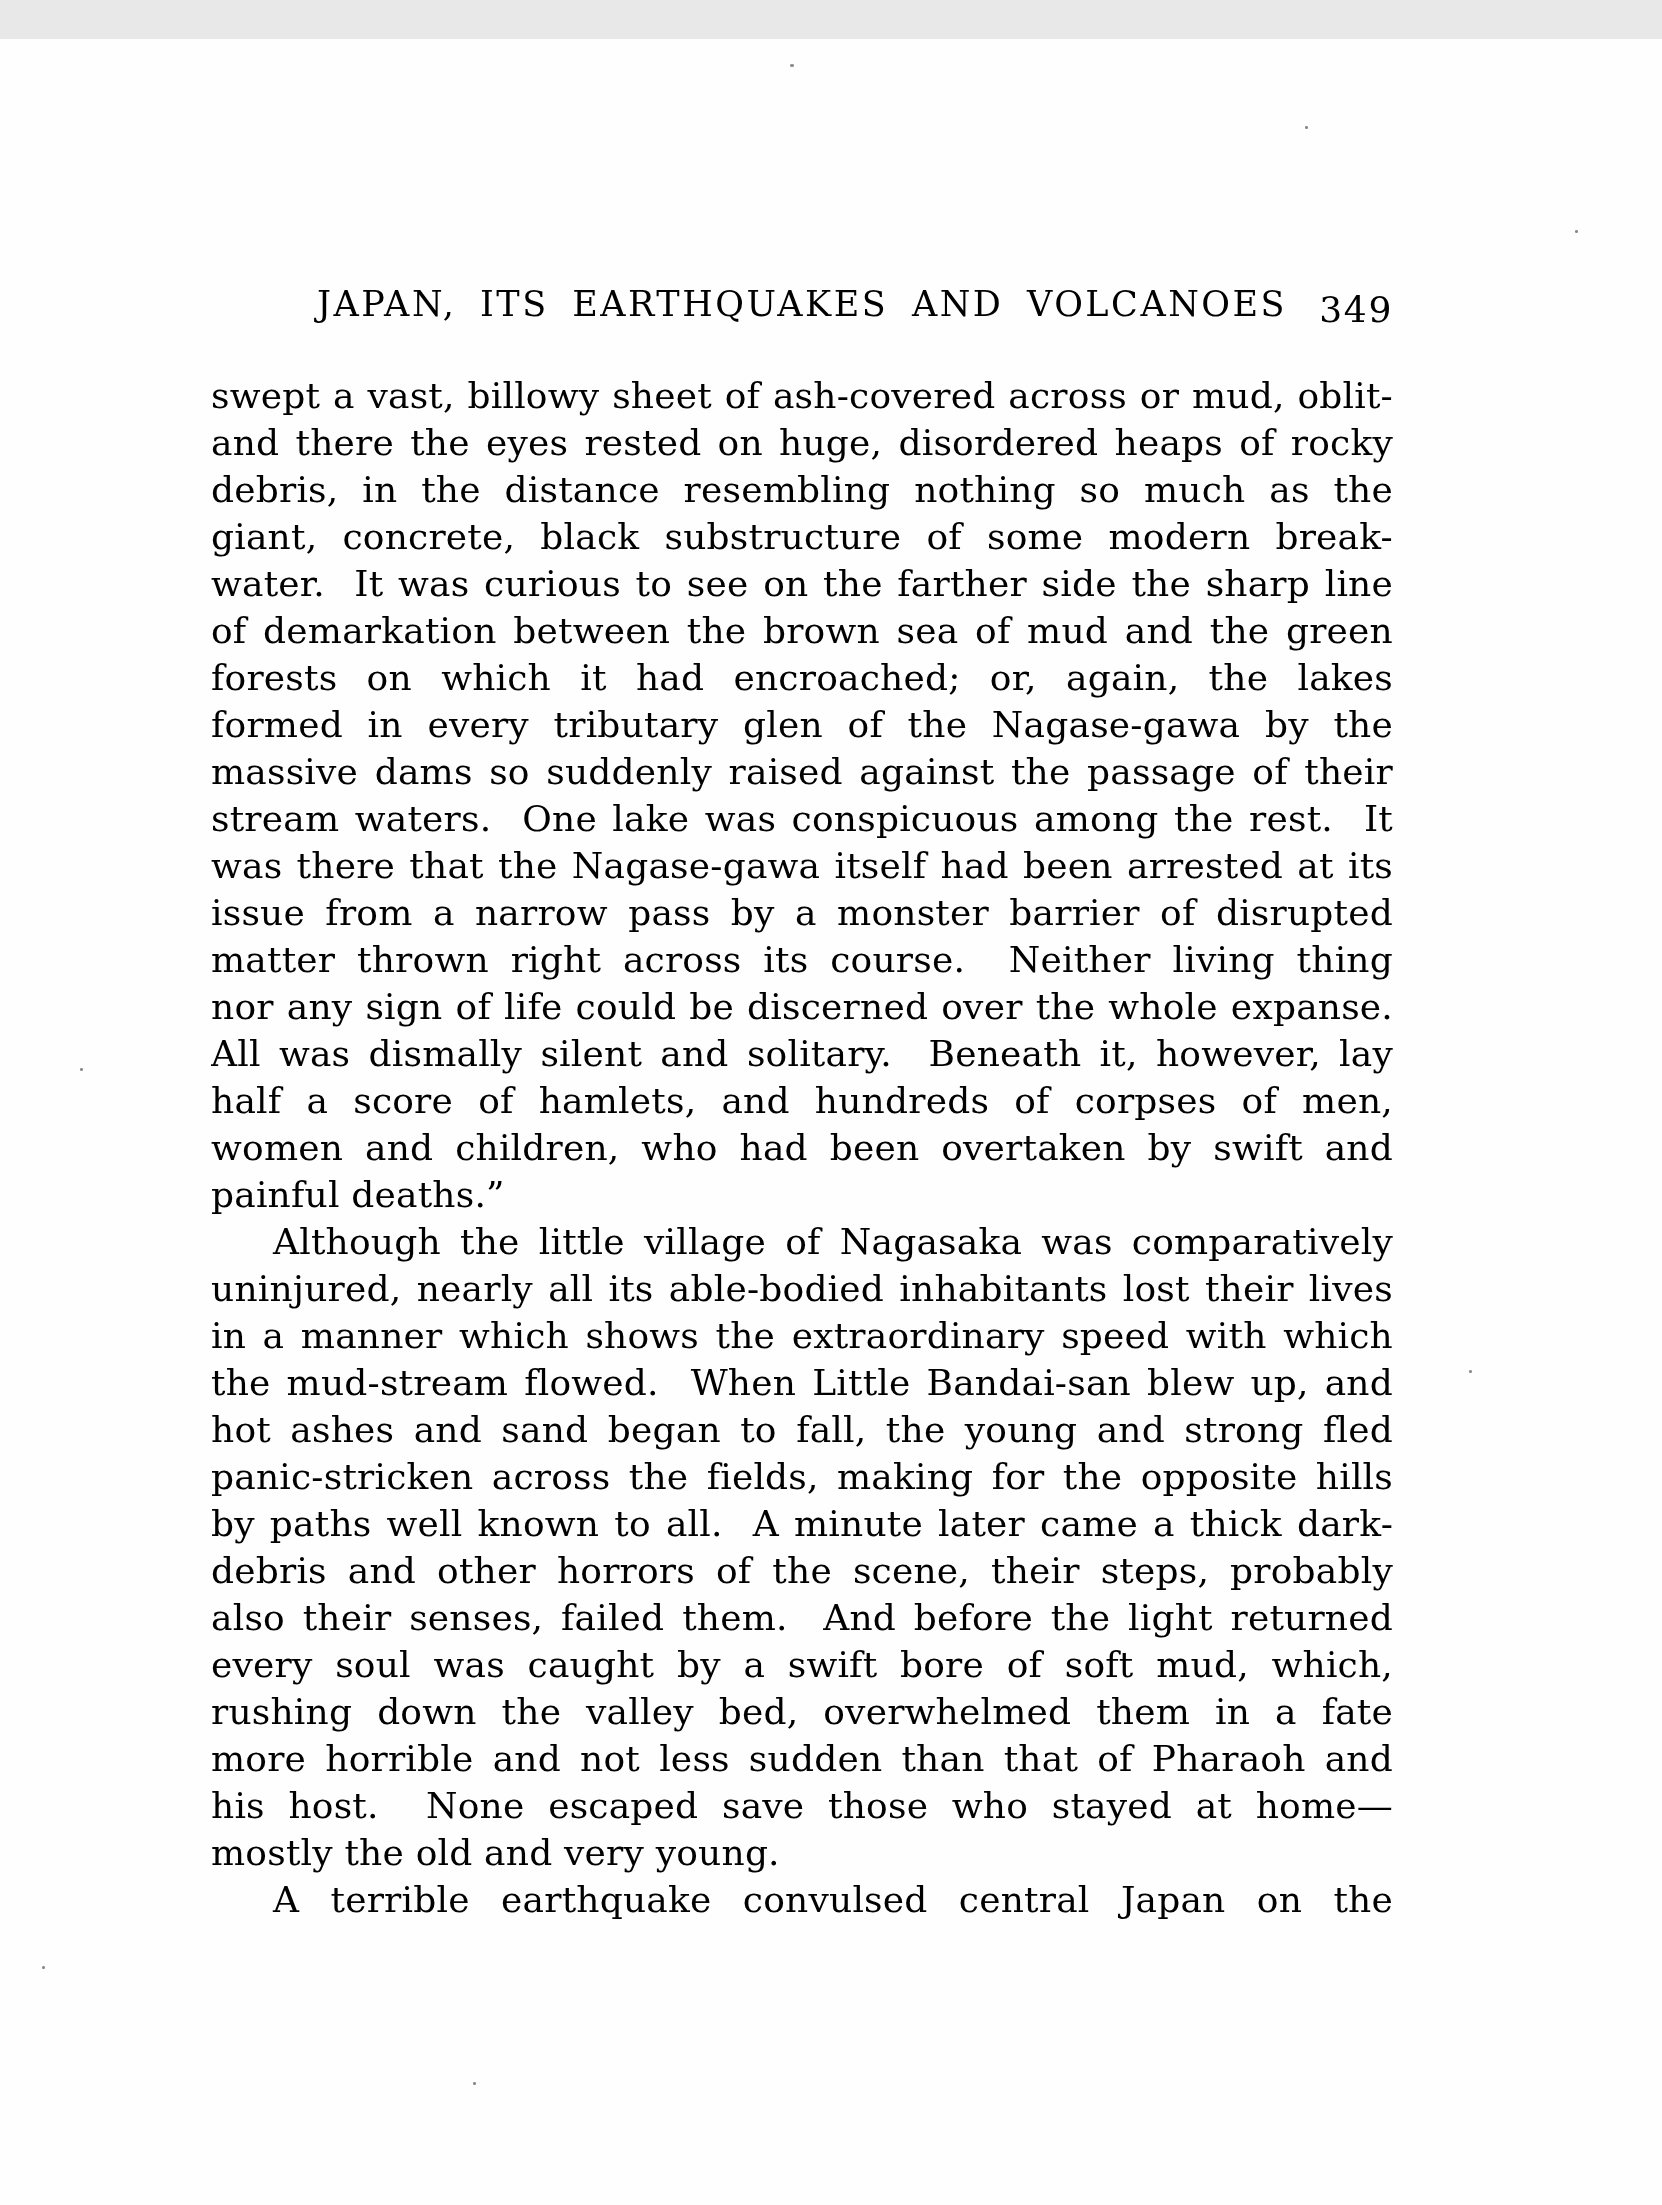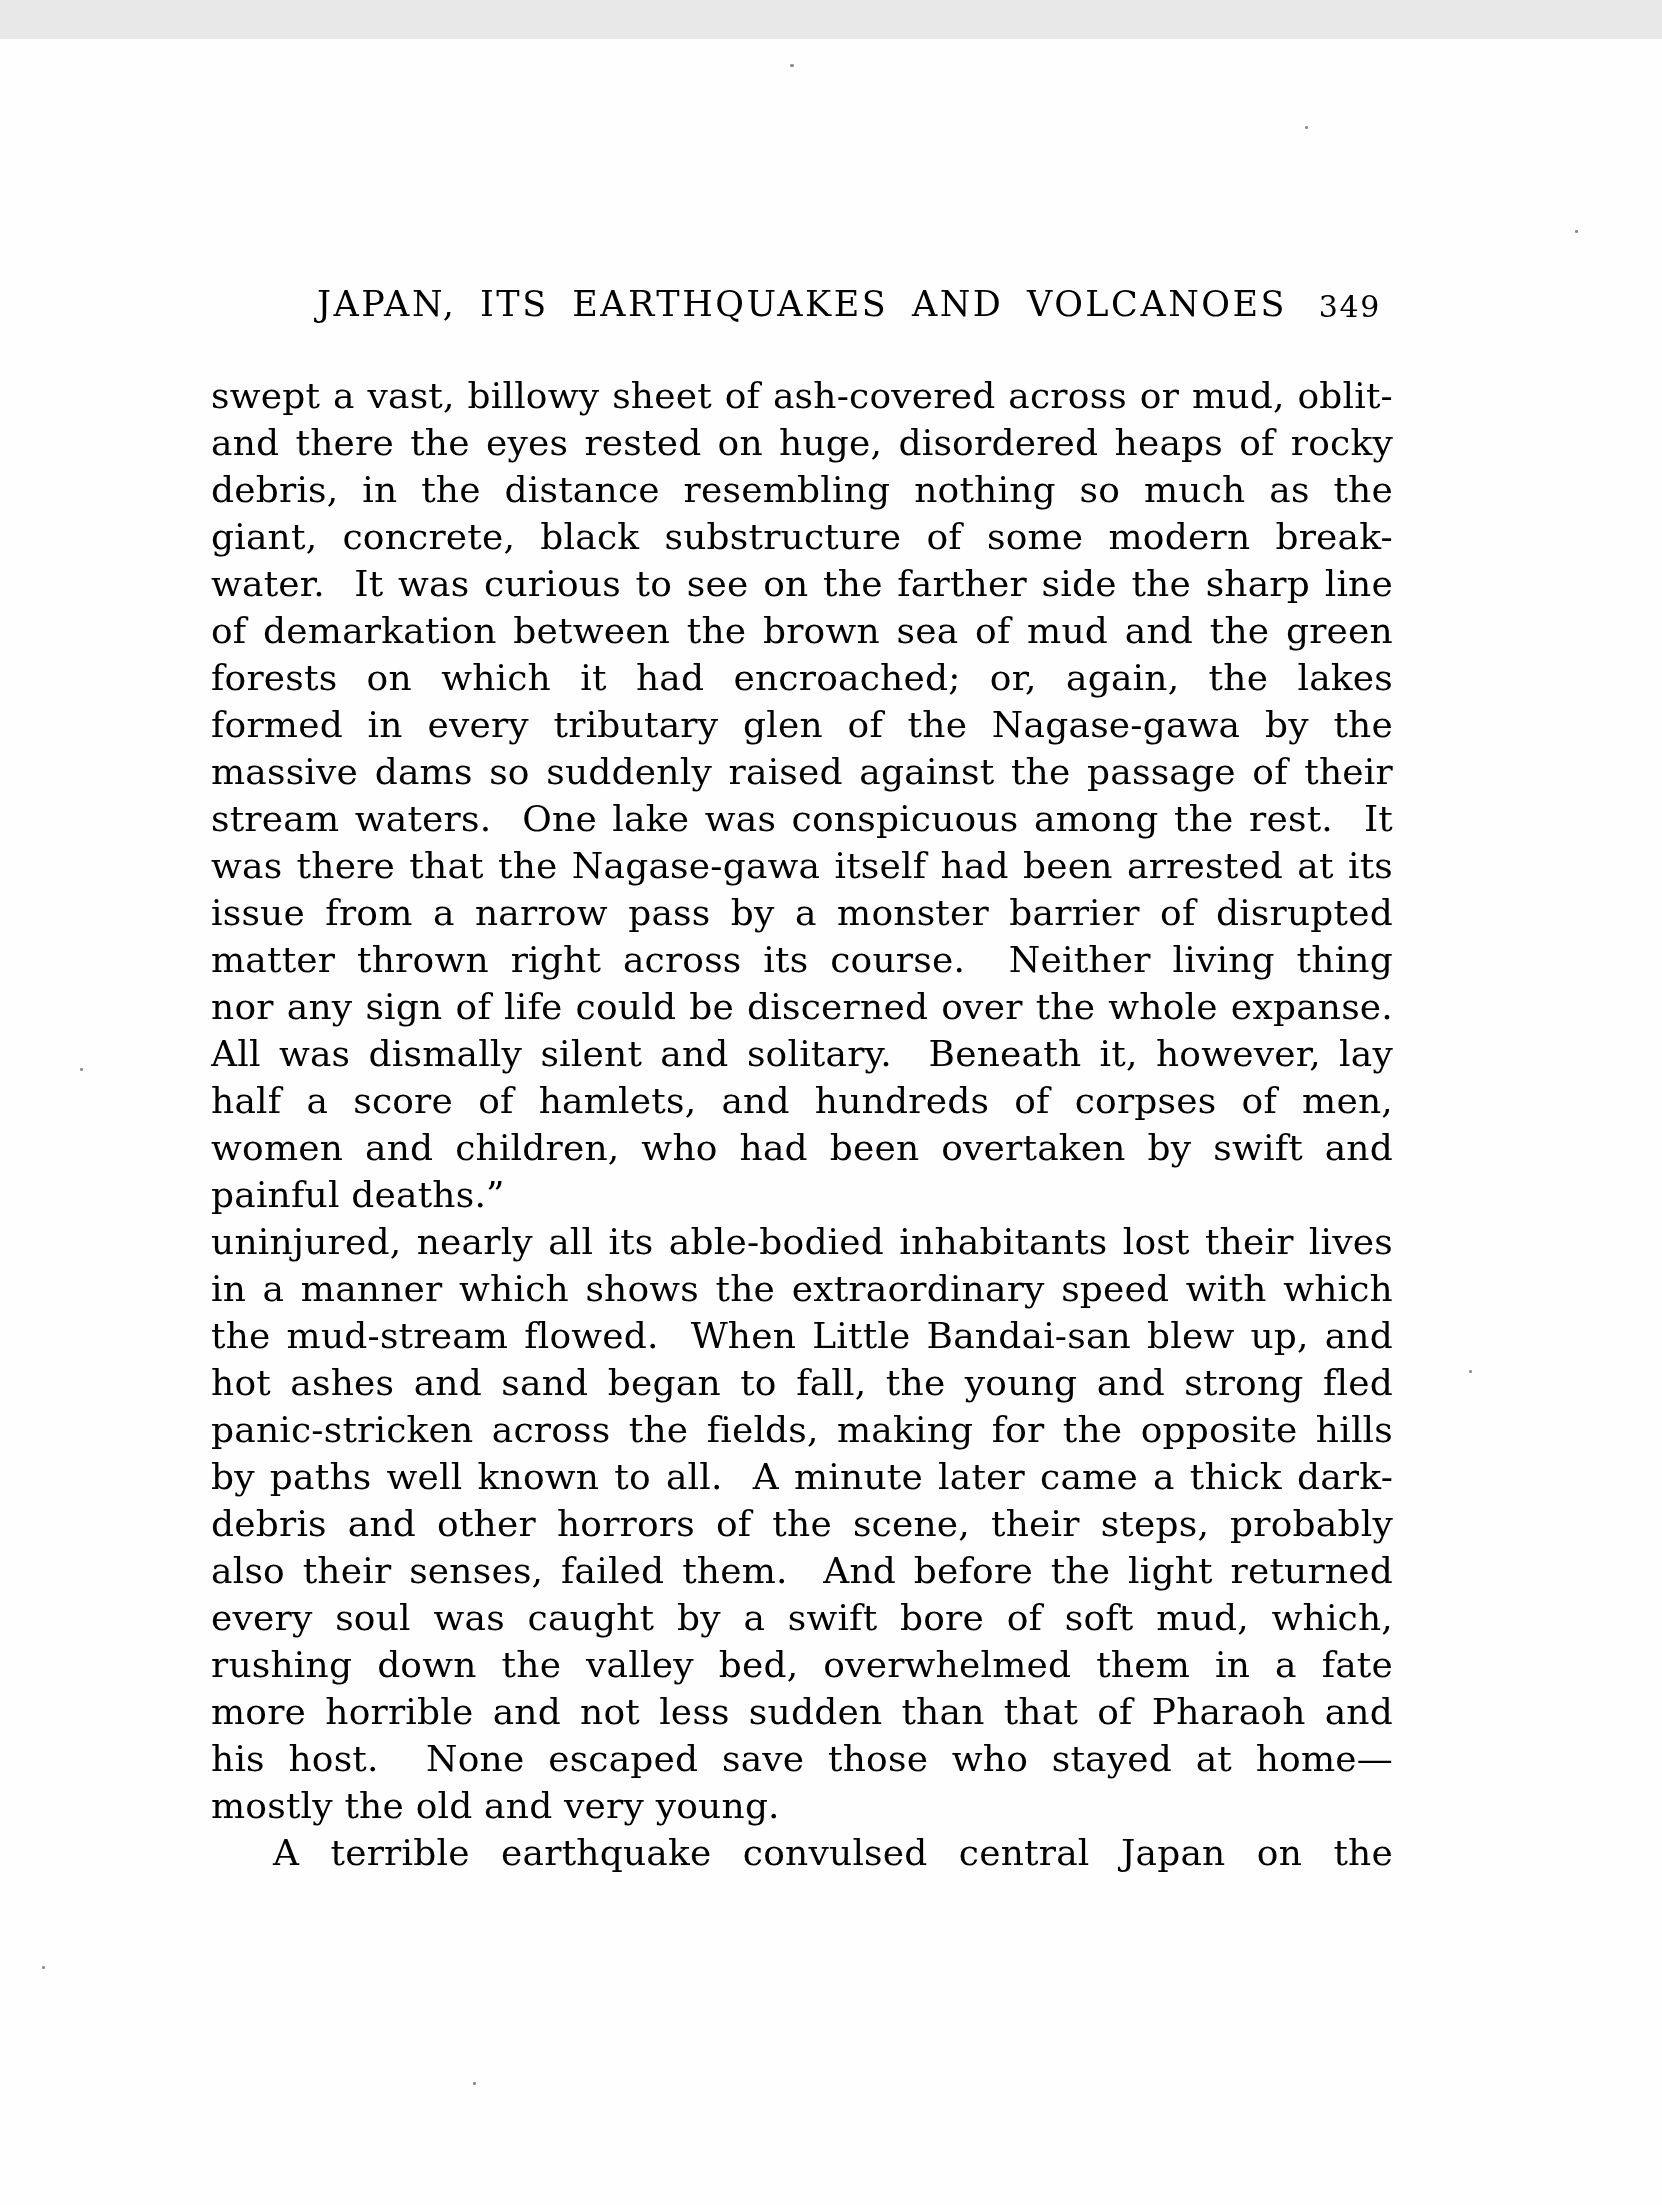--- a/index.html
+++ b/index.html
@@ -30,23 +30,23 @@
     font-size: 35px;
     letter-spacing: 2.5px;
     word-spacing: 10px;
     white-space: nowrap;
   }
   .head-title {
     display: inline-block;
   }
   .page-num {
     position: absolute;
-    right: 12px;
+    right: 0;
     top: 5px;
-    font-size: 30px;
+    font-size: 36px;
     letter-spacing: 1.7px;
   }
   .text-block {
     margin-top: 41px;
     font-size: 36px;
     line-height: 47px;
     letter-spacing: 0.2px;
   }
   .paragraph {
     margin: 0;
@@ -96,20 +96,21 @@
           <div class="line">was there that the Nagase-gawa itself had been arrested at its</div>
           <div class="line">issue from a narrow pass by a monster barrier of disrupted</div>
           <div class="line">matter thrown right across its course.&nbsp; Neither living thing</div>
           <div class="line">nor any sign of life could be discerned over the whole expanse.</div>
           <div class="line">All was dismally silent and solitary.&nbsp; Beneath it, however, lay</div>
           <div class="line">half a score of hamlets, and hundreds of corpses of men,</div>
           <div class="line">women and children, who had been overtaken by swift and</div>
           <div class="line flush">painful deaths.”</div>
         </div>
         <div class="paragraph">
+          <div class="line indent">Although the little village of Nagasaka was comparatively</div>
           <div class="line">uninjured, nearly all its able-bodied inhabitants lost their lives</div>
           <div class="line">in a manner which shows the extraordinary speed with which</div>
           <div class="line">the mud-stream flowed.&nbsp; When Little Bandai-san blew up, and</div>
           <div class="line">hot ashes and sand began to fall, the young and strong fled</div>
           <div class="line">panic-stricken across the fields, making for the opposite hills</div>
           <div class="line">by paths well known to all.&nbsp; A minute later came a thick dark-</div>
           <div class="line">debris and other horrors of the scene, their steps, probably</div>
           <div class="line">also their senses, failed them.&nbsp; And before the light returned</div>
           <div class="line">every soul was caught by a swift bore of soft mud, which,</div>
           <div class="line">rushing down the valley bed, overwhelmed them in a fate</div>

